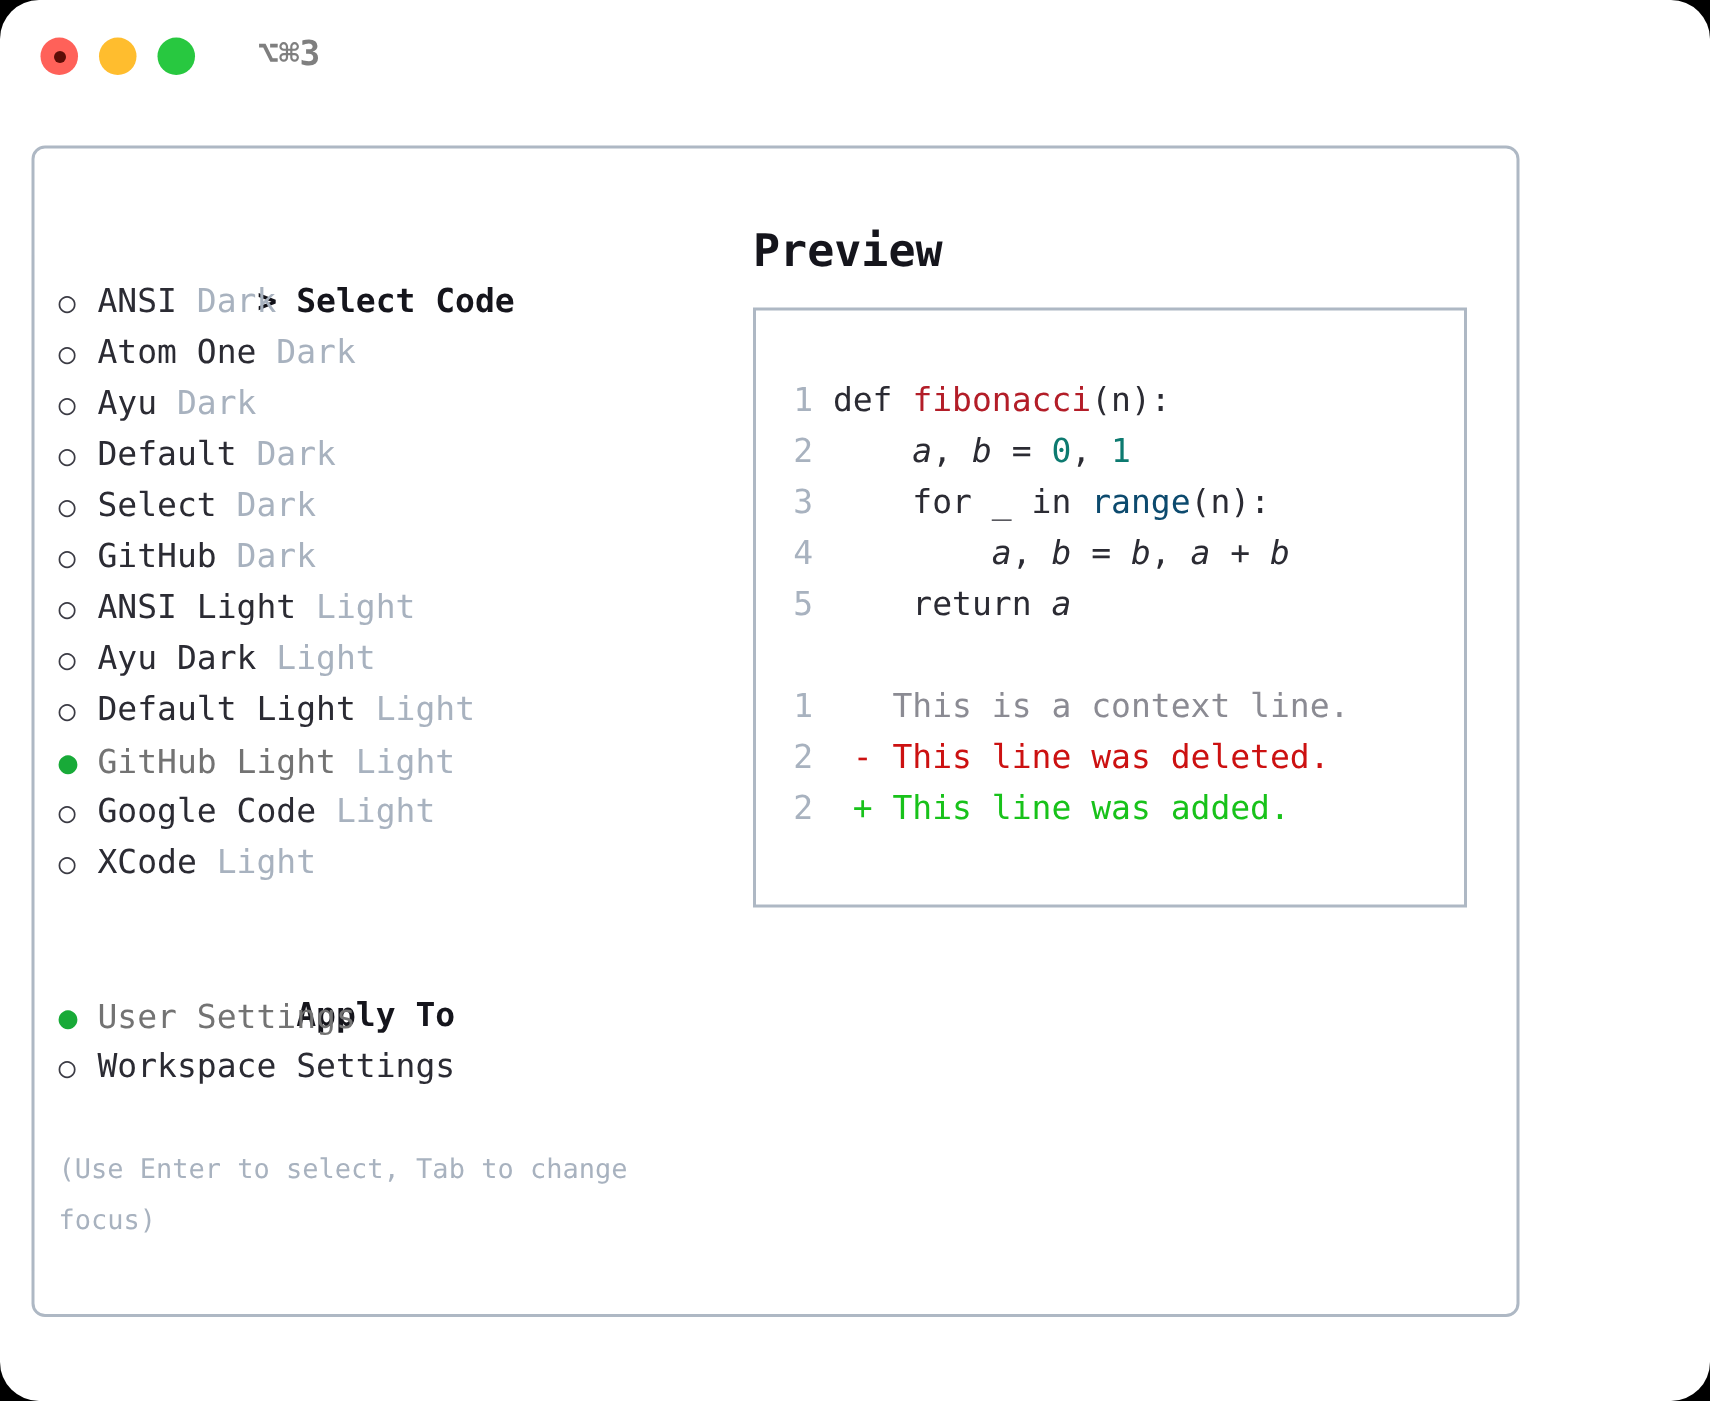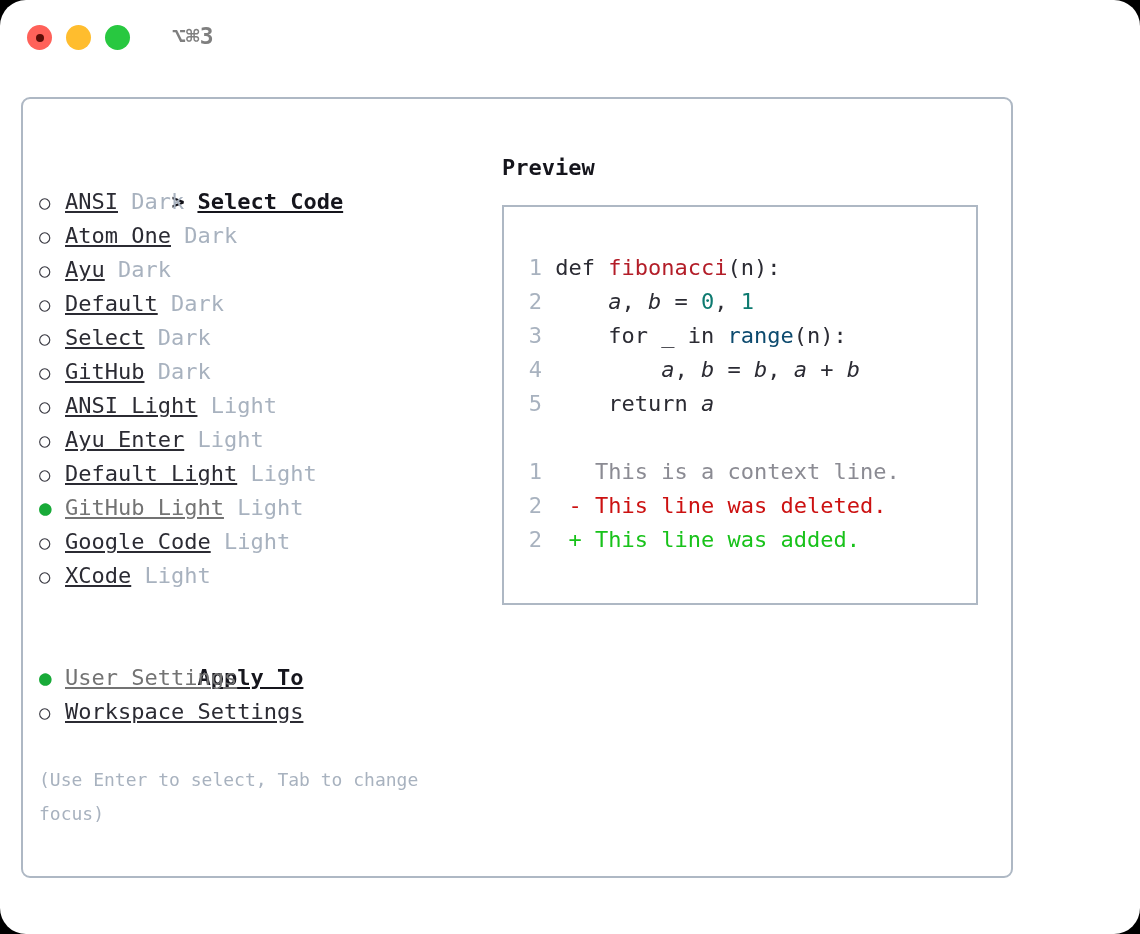--- a/index.html
+++ b/index.html
@@ -113,21 +113,21 @@
   }
   .bullet.sel {
     color: #18aa38;
     font-size: 21px;
   }
   .bullet.caret {
     color: #111118;
     font-weight: bold;
     font-size: 22px;
   }
-  .name { color: #2b2b33; text-decoration: underline; }
+  .name { color: #2b2b33; }
   .name.sel { color: #737373; }
   .name.bold { font-weight: bold; color: #15151c; }
   .suffix { color: #a8b2bf; }
 
   .section-gap { height: 34px; }
 
   .hint {
     font-size: 18px;
     line-height: 34px;
     color: #a8b2bf;
@@ -137,21 +137,21 @@
   }
 
   
   .right-col {
     position: absolute;
     left: 479px;
     top: 52px;
     width: 500px;
   }
   .preview-title {
-    font-size: 22px;
+    font-size: 30px;
     font-weight: bold;
     color: #15151c;
     line-height: 34px;
     white-space: pre;
   }
   .preview-box {
     margin-top: 20px;
     width: 476px;
     height: 400px;
     border: 2px solid #aeb8c4;
@@ -208,21 +208,21 @@
         </div>
 
         <div id="theme-list">
             <div class="row"><span class="bullet">○</span><span class="name">ANSI</span> <span class="suffix">Dark</span></div>
             <div class="row"><span class="bullet">○</span><span class="name">Atom One</span> <span class="suffix">Dark</span></div>
             <div class="row"><span class="bullet">○</span><span class="name">Ayu</span> <span class="suffix">Dark</span></div>
             <div class="row"><span class="bullet">○</span><span class="name">Default</span> <span class="suffix">Dark</span></div>
             <div class="row"><span class="bullet">○</span><span class="name">Select</span> <span class="suffix">Dark</span></div>
             <div class="row"><span class="bullet">○</span><span class="name">GitHub</span> <span class="suffix">Dark</span></div>
             <div class="row"><span class="bullet">○</span><span class="name">ANSI Light</span> <span class="suffix">Light</span></div>
-            <div class="row"><span class="bullet">○</span><span class="name">Ayu Enter</span> <span class="suffix">Light</span></div>
+            <div class="row"><span class="bullet">○</span><span class="name">Ayu Dark</span> <span class="suffix">Light</span></div>
             <div class="row"><span class="bullet">○</span><span class="name">Default Light</span> <span class="suffix">Light</span></div>
             <div class="row"><span class="bullet sel">●</span><span class="name sel">GitHub Light</span> <span class="suffix">Light</span></div>
             <div class="row"><span class="bullet">○</span><span class="name">Google Code</span> <span class="suffix">Light</span></div>
             <div class="row"><span class="bullet">○</span><span class="name">XCode</span> <span class="suffix">Light</span></div>
           </div>
 
         <div class="section-gap"></div>
 
         <div class="row">
           <span class="bullet"> </span><span class="name bold">Apply To</span>

